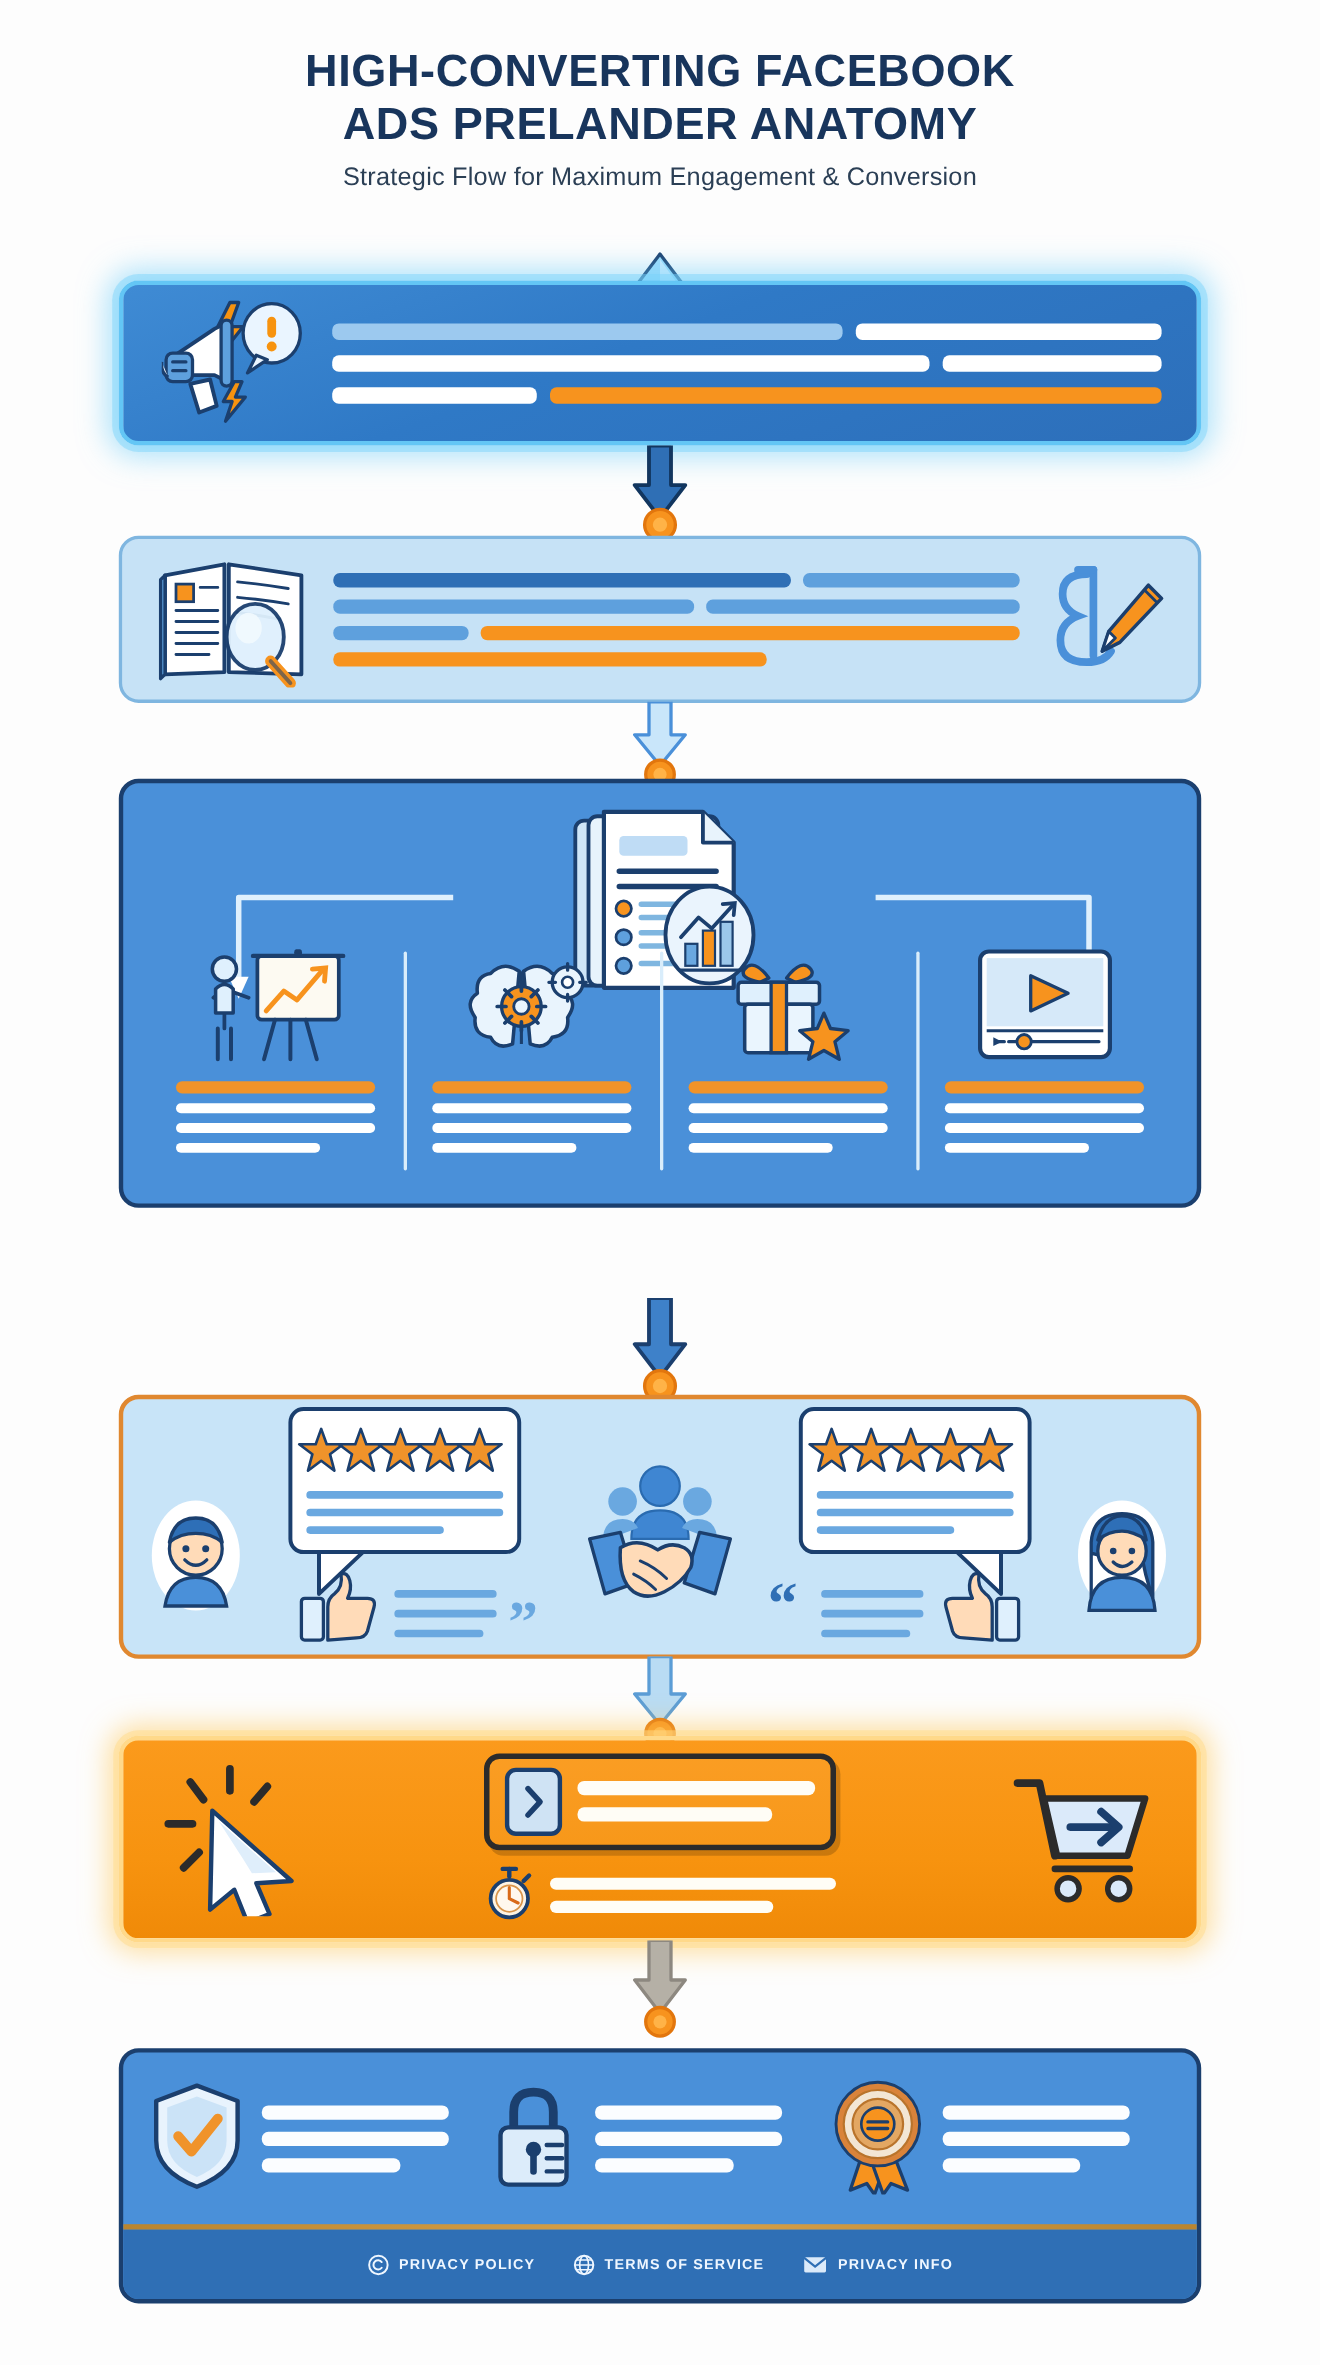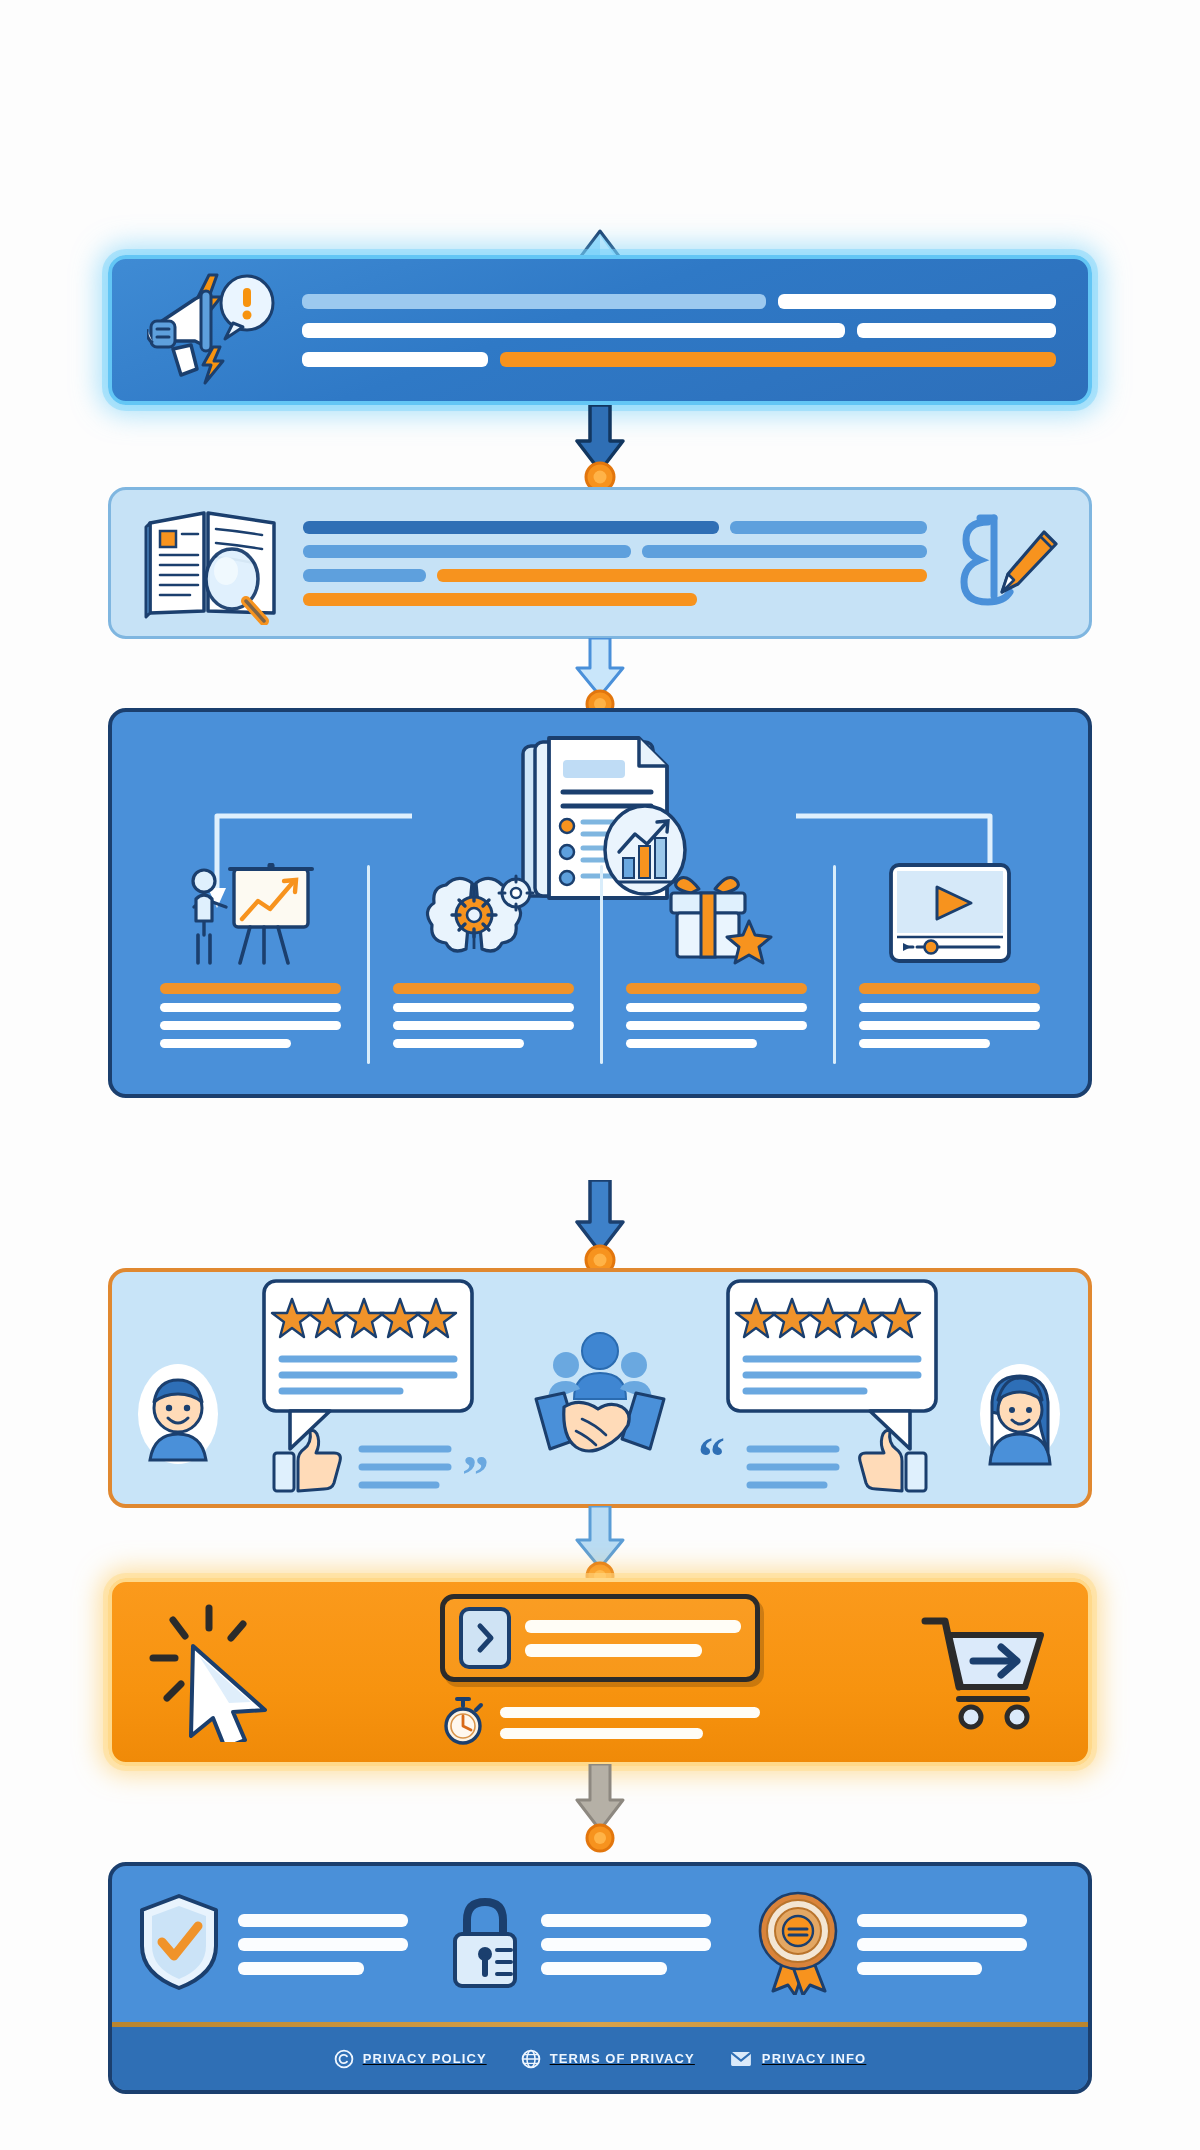--- a/index.html
+++ b/index.html
@@ -141,32 +141,39 @@
   }
   .trust-item { flex:1; display:flex; align-items:center; gap:16px; }
   .trust-lines { display:flex; flex-direction:column; gap:11px; flex:1; max-width: 170px;}
   .footer-divider {
     position:absolute; top: 156px; left:0; right:0; height:5px;
     background: linear-gradient(90deg,#b9852f,#d8a24a,#b9852f);
   }
   .footer-links {
     position:absolute; top:161px; left:0; right:0; bottom:0;
     background:#2f6fb5;
-    display:flex; align-items:center; justify-content:center; gap:34px;text-decoration:underline;
+    display:flex; align-items:center; justify-content:center; gap:34px;
   }
   .flink { display:flex; align-items:center; gap:9px; }
   .flink-label {
     color:#eef6ff; font-size:13px; font-weight:bold; letter-spacing:1.1px;
   }
 </style>
 </head>
 <body>
 
 <div id="page">
 
+  <div class="header">
+    <div class="title">
+      <span class="ln">HIGH-CONVERTING FACEBOOK</span>
+      <span class="ln">ADS PRELANDER ANATOMY</span>
+    </div>
+    <div class="subtitle">Strategic Flow for Maximum Engagement &amp; Conversion</div>
+  </div>
 
   <div class="conn" style="top:228px">
     <svg width="60" height="66" viewBox="0 0 60 66">
       <path d="M30 3 L52 32 L40 32 L40 64 L20 64 L20 32 L8 32 Z" fill="#9fdcfb" stroke="#1b3f6e" stroke-width="3" stroke-linejoin="round"></path>
       <path d="M30 8 L46 30 L36 30 L36 60 L30 60 Z" fill="#d8f0ff" opacity=".8"></path>
     </svg>
   </div>
 
   <div class="card card-hook">
     <div class="hook-inner">
@@ -651,21 +658,21 @@
         </svg>
         <span class="flink-label">PRIVACY POLICY</span>
       </div>
 
       <div class="flink">
         <svg width="20" height="20" viewBox="0 0 20 20">
           <circle cx="10" cy="10" r="8.4" fill="none" stroke="#eef6ff" stroke-width="1.8"></circle>
           <ellipse cx="10" cy="10" rx="4" ry="8.4" fill="none" stroke="#eef6ff" stroke-width="1.5"></ellipse>
           <path d="M1.8 10 h16.4 M3 5.6 h14 M3 14.4 h14" stroke="#eef6ff" stroke-width="1.4"></path>
         </svg>
-        <span class="flink-label">TERMS OF PRIVACY</span>
+        <span class="flink-label">TERMS OF SERVICE</span>
       </div>
 
       <div class="flink">
         <svg width="24" height="20" viewBox="0 0 24 20">
           <rect x="1.4" y="2.4" width="21.2" height="15.2" rx="2" fill="#dbeafa" stroke="#2f6fb5" stroke-width="1.4"></rect>
           <path d="M1.8 3.4 L12 11.6 L22.2 3.4" fill="none" stroke="#2f6fb5" stroke-width="2"></path>
         </svg>
         <span class="flink-label">PRIVACY INFO</span>
       </div>
     </div>

